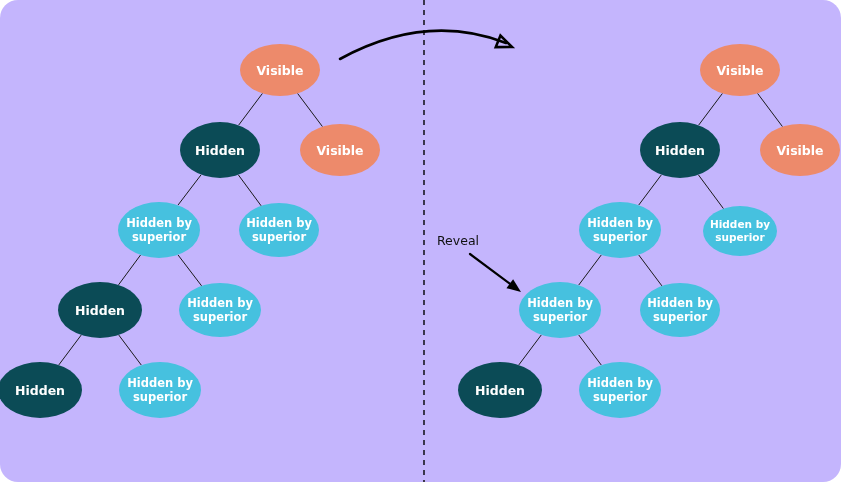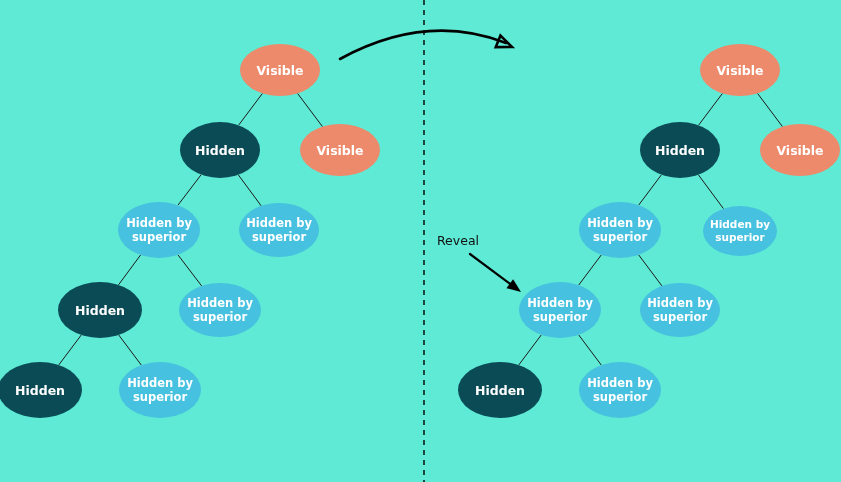--- a/index.html
+++ b/index.html
@@ -10,21 +10,22 @@
   body {
     width: 841px;
     height: 482px;
     overflow: hidden;
     font-family: "DejaVu Sans", "Liberation Sans", sans-serif;
   }
   #canvas {
     position: relative;
     width: 841px;
     height: 482px;
-    background: #5eead4;
+    background: #c4b5fd;
+    border-radius: 18px;
   }
   svg.diagram {
     position: absolute;
     top: 0;
     left: 0;
     width: 841px;
     height: 482px;
   }
   .node-label {
     fill: #ffffff;

